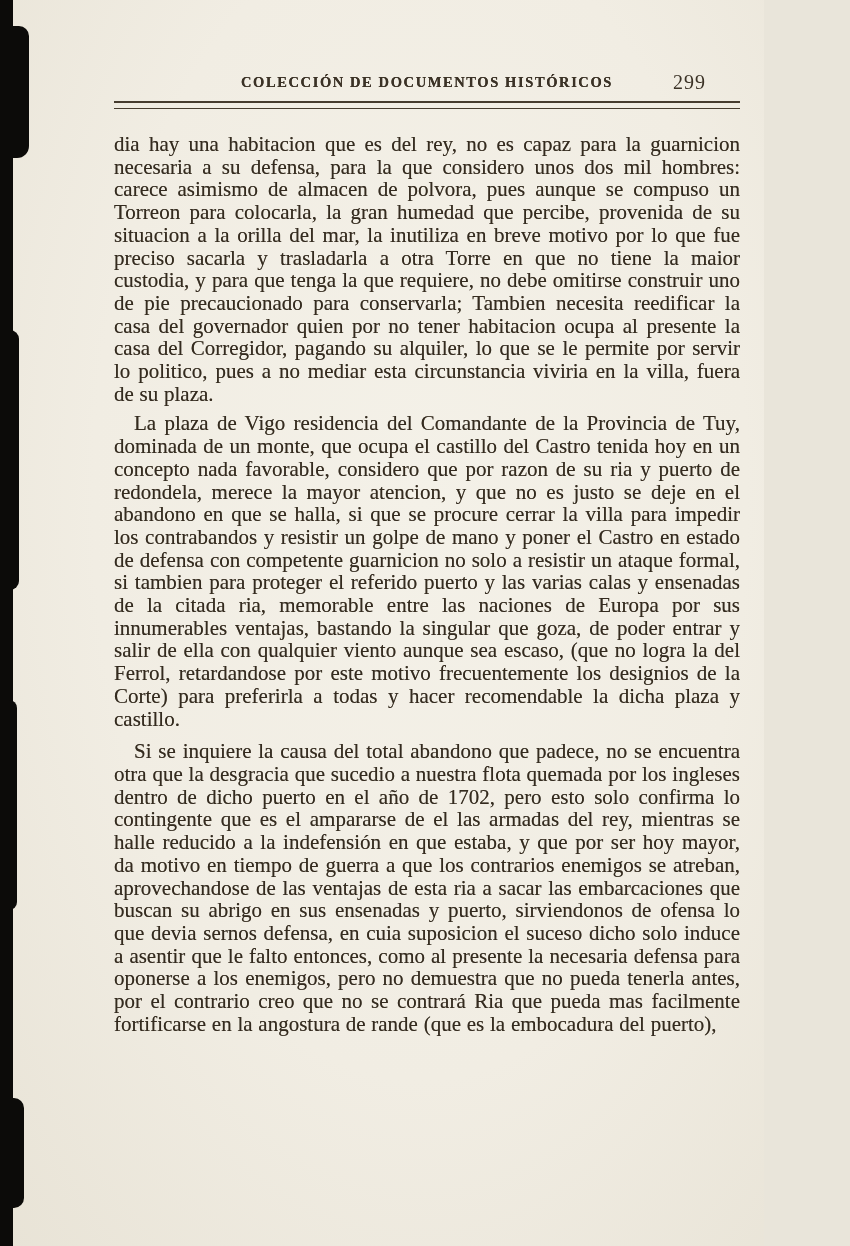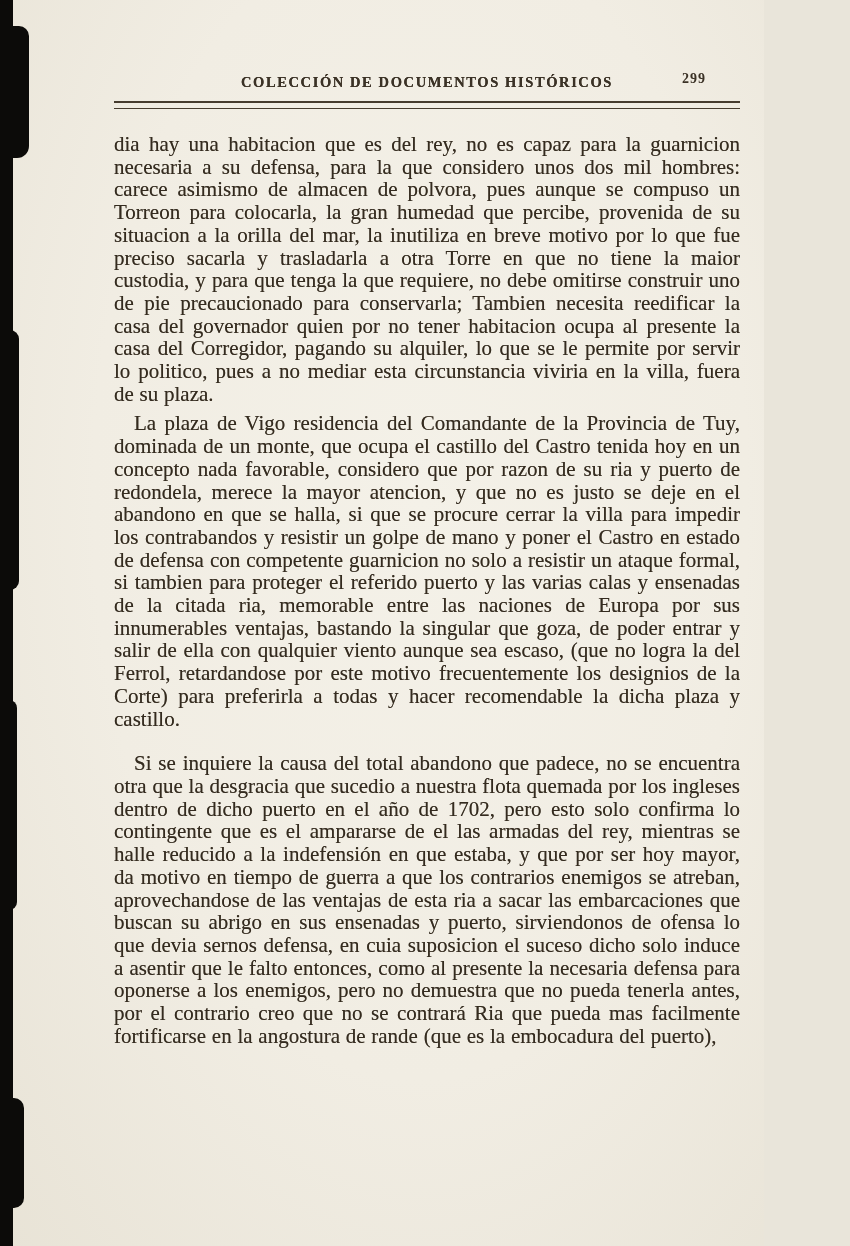--- a/index.html
+++ b/index.html
@@ -54,22 +54,22 @@
     font-size: 14.5px;
     font-weight: bold;
     letter-spacing: 1.6px;
     color: #3b3226;
     text-shadow: 0 0 0.5px #3b3226;
   }
   .running-head .folio {
     position: absolute;
     right: 34px;
     top: -3px;
-    font-size: 14px;
-    font-weight: bold;
+    font-size: 20px;
+    font-weight: normal;
     letter-spacing: 1px;
     color: #3b3226;
   }
   .head-rule {
     margin-top: 3px;
     height: 5px;
     border-top: 2.5px solid #463c2e;
     border-bottom: 1px solid #463c2e;
     margin-bottom: 24px;
   }
@@ -79,21 +79,21 @@
     line-height: 22.7px;
     text-align: justify;
     color: #342b1f;
     text-shadow: 0 0 0.4px rgba(52, 43, 31, 0.55);
     word-spacing: 0.5px;
   }
   .body-text p.indent {
     text-indent: 20px;
   }
   .body-text p.gap-before {
-    margin-top: 22px;
+    margin-top: 10px;
   }
 </style>
 </head>
 <body>
 
 <div class="scan">
 
   <div class="edge-bar"></div>
   <div class="edge-blob-top"></div>
   <div class="edge-blob-mid"></div>

